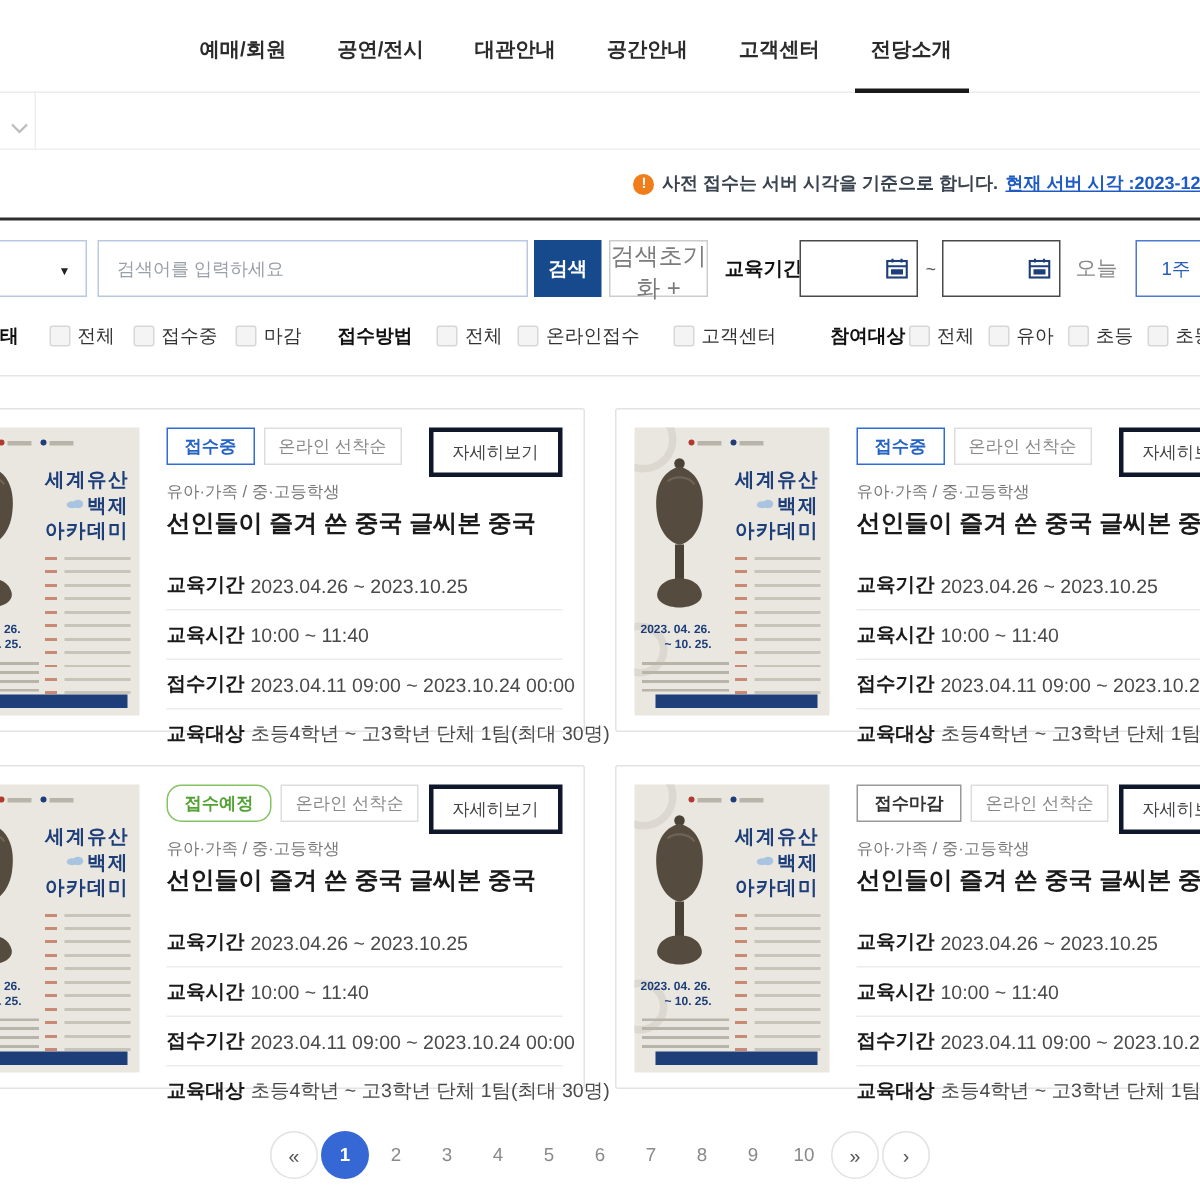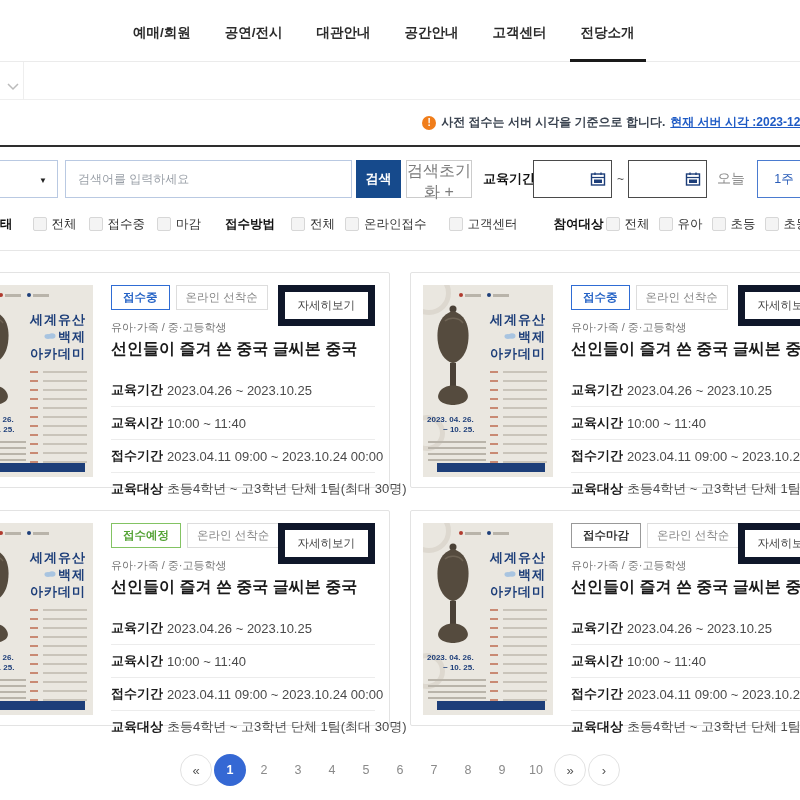--- a/index.html
+++ b/index.html
@@ -64,24 +64,24 @@
   .poster-sched::before { content:""; position:absolute; left:-13px; top:0; bottom:0; width:8px; background:repeating-linear-gradient(to bottom, #c98a74 0 2px, transparent 2px 9px); }
   .poster-date { position:absolute; left:4px; top:130px; color:#1d3e79; font-weight:700; font-size:8px; line-height:10px; white-space:nowrap; }
   .poster-date .d2 { padding-left:16px; }
   .poster-fineprint { position:absolute; left:5px; bottom:16px; width:58px; height:20px; background:repeating-linear-gradient(to bottom, #b9b4aa 0 2px, transparent 2px 6px); }
   .poster-bar { position:absolute; bottom:5px; left:14px; right:8px; height:9px; background:#1d3e79; }
 
   .card-body { position:absolute; left:160px; top:12px; right:14px; }
   .badge-row { display:flex; align-items:center; }
   .status-badge { display:inline-block; padding:4px 11px; font-size:11.5px; font-weight:700; border:1px solid; background:#fff; white-space:nowrap; }
   .st-open  .status-badge { color:#2563c6; border-color:#2f6cd4; }
-  .st-soon  .status-badge { color:#53a234; border-color:#83c363; }
+  .st-soon  .status-badge { color:#53a234; border-color:#83c363;border-radius:10px; }
   .st-closed .status-badge { color:#333;   border-color:#999; }
   .method-badge { display:inline-block; margin-left:6px; padding:4px 9px; font-size:11.5px; color:#888; border:1px solid #ddd; background:#fff; white-space:nowrap; }
-  .btn-detail { position:absolute; right:0; top:0; padding:6px 13px; font-size:11.5px; color:#444; background:#fff; border:7px solid #0f172a; cursor:pointer; white-space:nowrap; font-family:inherit;text-align:right; }
+  .btn-detail { position:absolute; right:0; top:0; padding:6px 13px; font-size:11.5px; color:#444; background:#fff; border:3px solid #0f172a; cursor:pointer; white-space:nowrap; font-family:inherit;text-align:right; }
   .card-category { margin-top:10px; font-size:11px; color:#777; }
   .card-title { margin-top:4px; font-size:16px; font-weight:700; color:#1a1a1a; white-space:nowrap; }
   .info-list { margin-top:14px; }
   .info-row { display:flex; align-items:center; padding:7px 0; font-size:13px; }
   .info-row + .info-row { border-top:1px solid #ececec; }
   .info-label { width:56px; flex:0 0 auto; font-weight:700; color:#1a1a1a; }
   .info-value { color:#4a4a4a; white-space:nowrap; }
 
   
   .pagination { position:absolute; top:754px; left:0; width:800px; display:flex; justify-content:center; align-items:center; gap:2px; }

